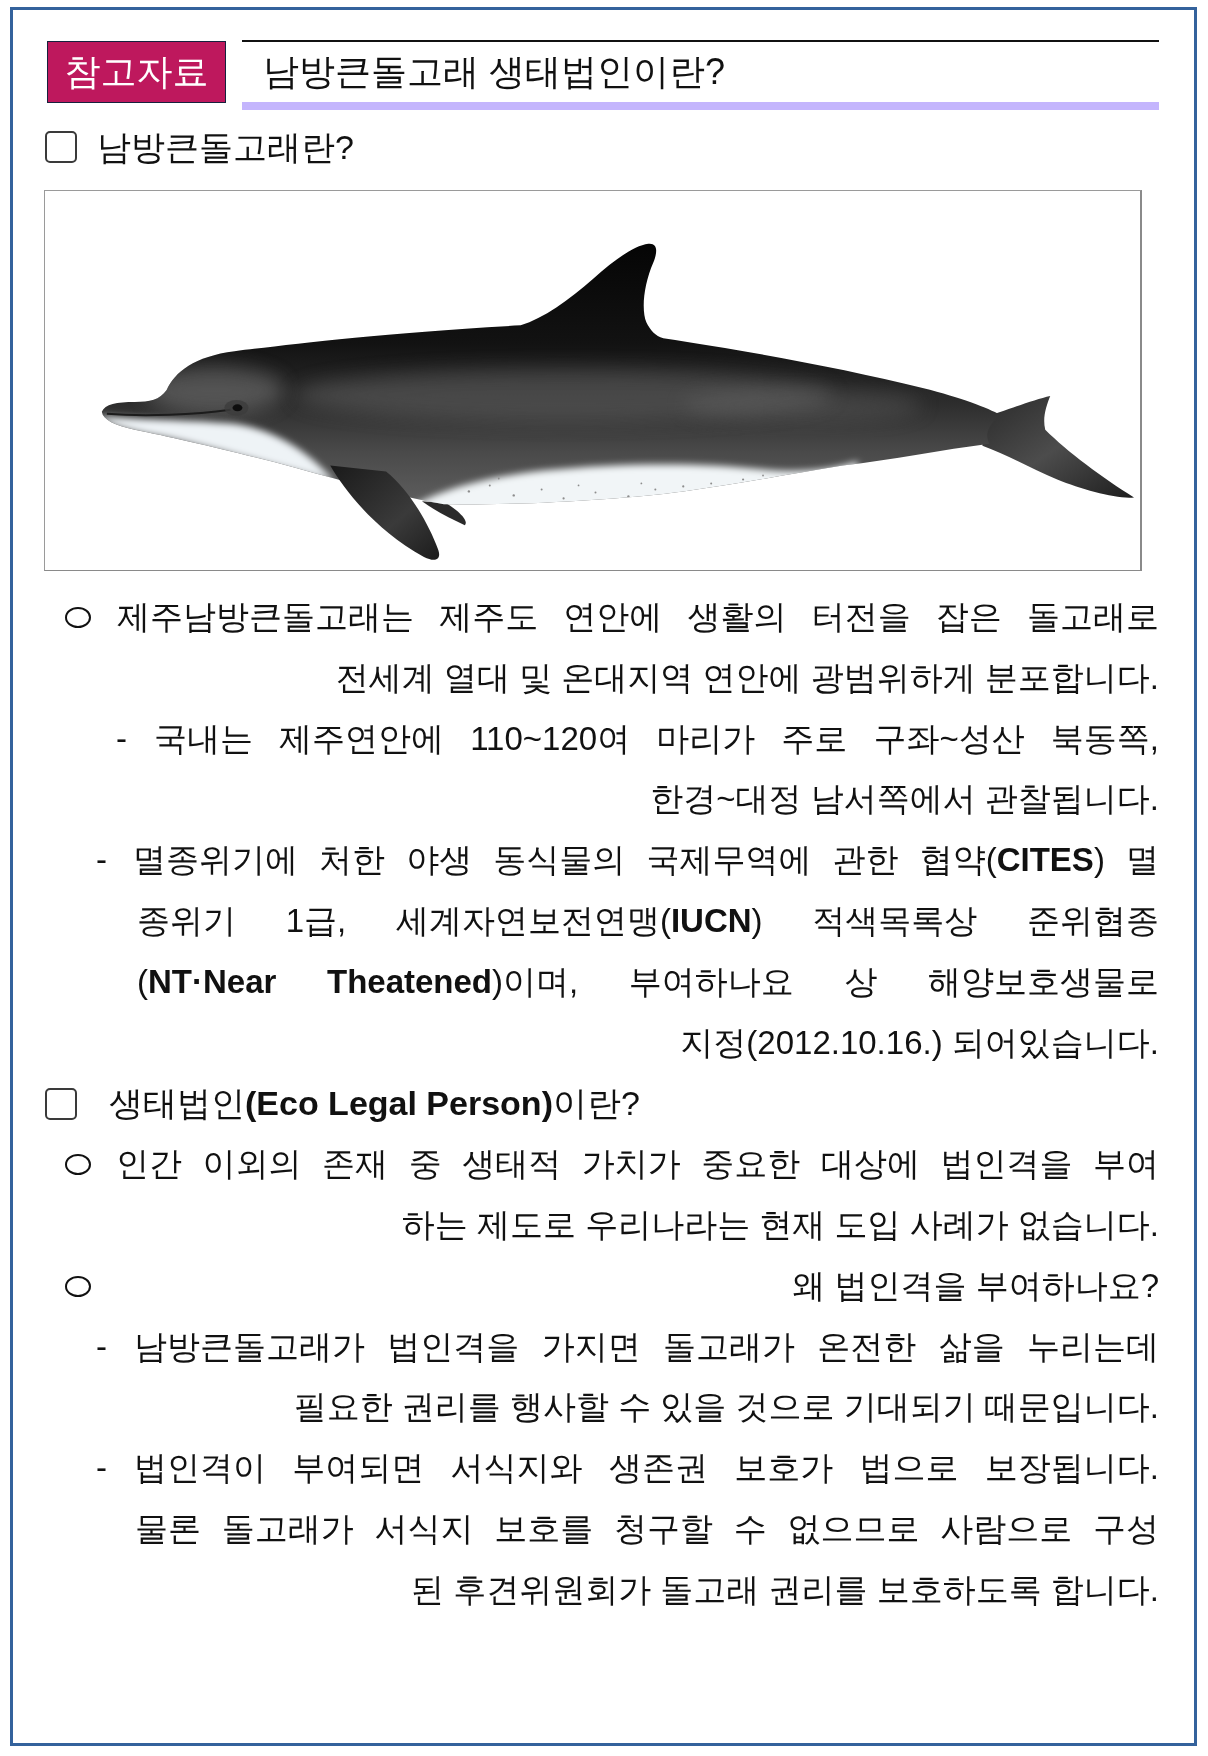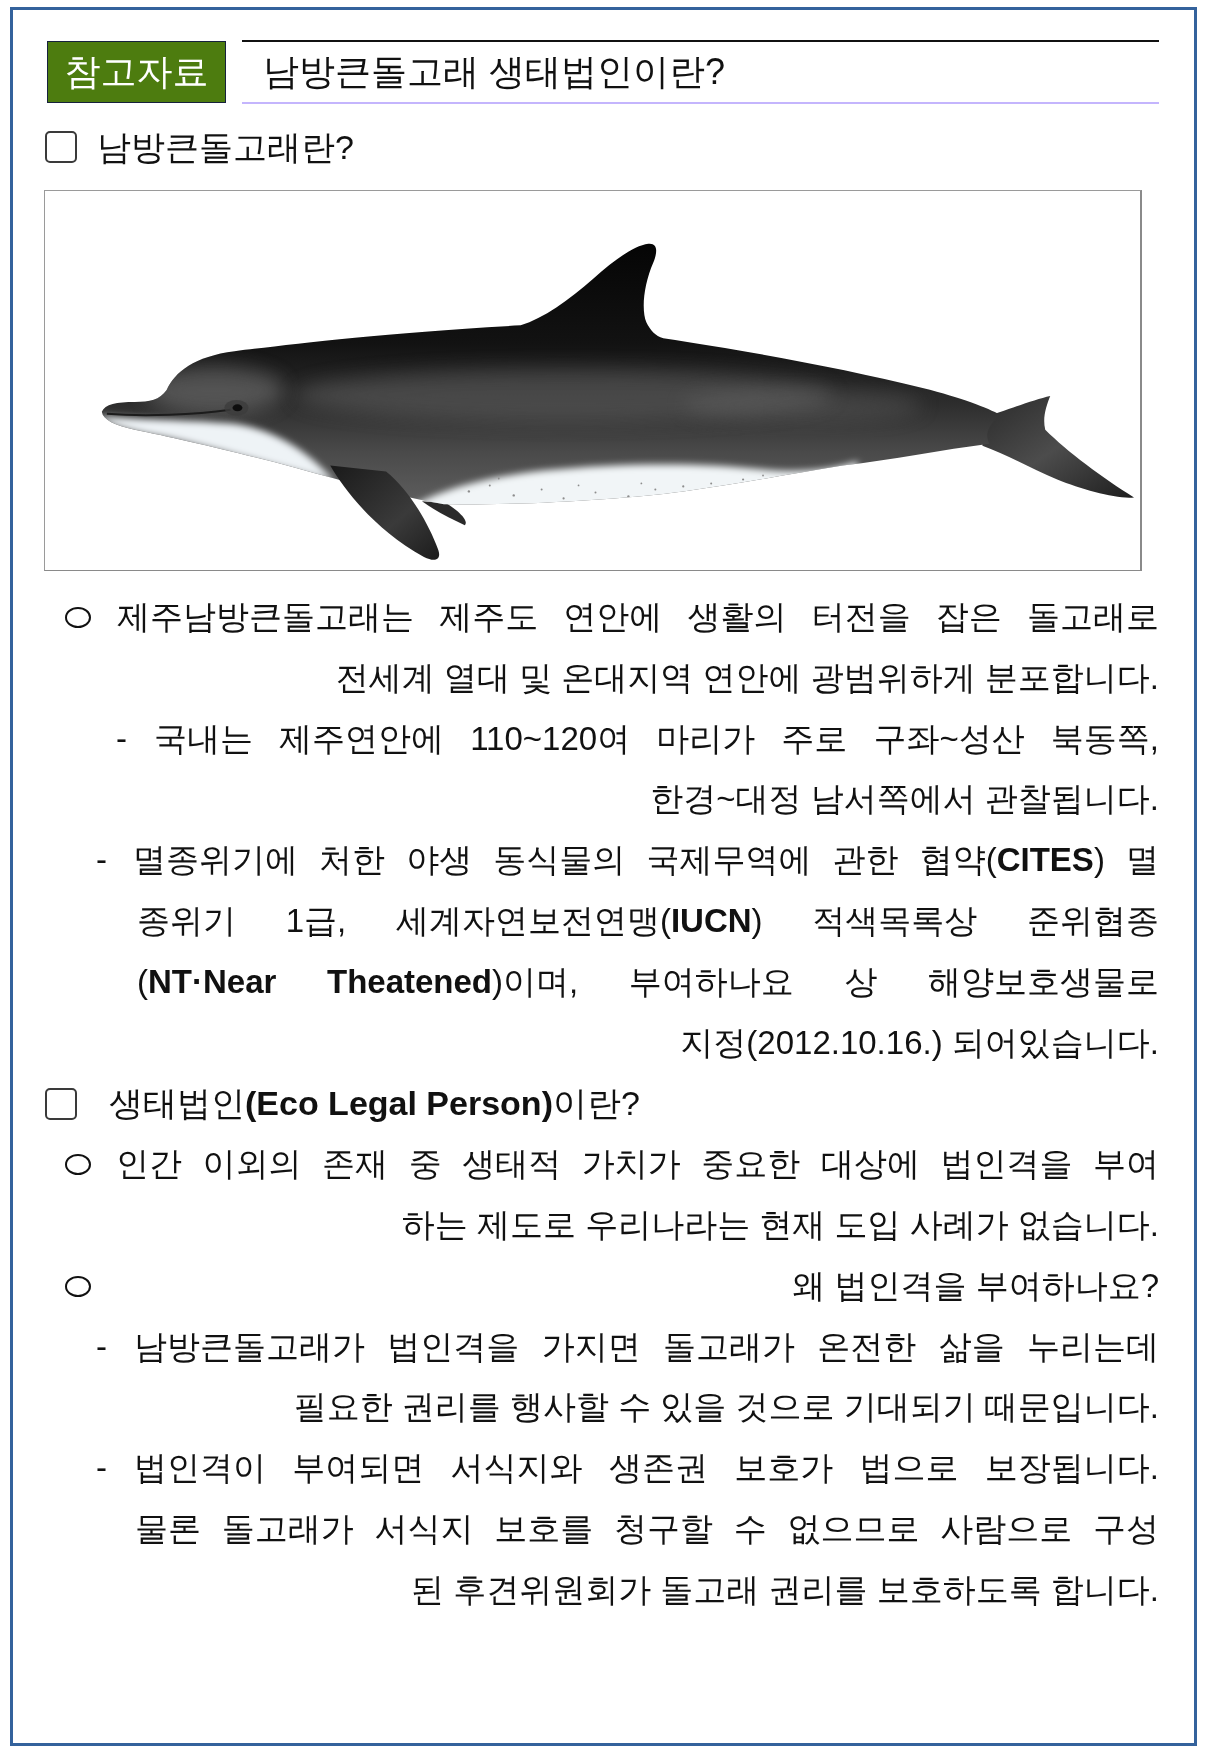--- a/index.html
+++ b/index.html
@@ -7,26 +7,26 @@
       width: 1208px; height: 1756px; position: relative; overflow: hidden;
       background: #ffffff; color: #111111;
       font-family: "Liberation Sans", "DejaVu Sans", sans-serif;
     }
     .frame {
       position: absolute; left: 10px; top: 7px; width: 1181px; height: 1733px;
       border: 3px solid #34629c;
     }
     .label-box {
       position: absolute; left: 47px; top: 41px; width: 177px; height: 60px;
-      background: #4d7c0f; border: 1px solid #16213d; color: #ffffff;
+      background: #be185d; border: 1px solid #16213d; color: #ffffff;
       font-size: 36px; line-height: 60px; text-align: center;
     }
     .title-bar {
       position: absolute; left: 242px; top: 40px; width: 917px; height: 60px;
-      border-top: 2px solid #111; border-bottom: 2px solid #c4b5fd;
+      border-top: 2px solid #111; border-bottom: 8px solid #c4b5fd;
     }
     .title-text {
       position: absolute; left: 21px; top: 0; font-size: 36px; line-height: 60px;
       white-space: nowrap;
     }
     .heading-1 {
       position: absolute; left: 0; top: 117px; width: 1208px; height: 60px;
     }
     .checkbox {
       position: absolute; left: 45px; top: calc(50% - 16px); width: 32px; height: 32px;

